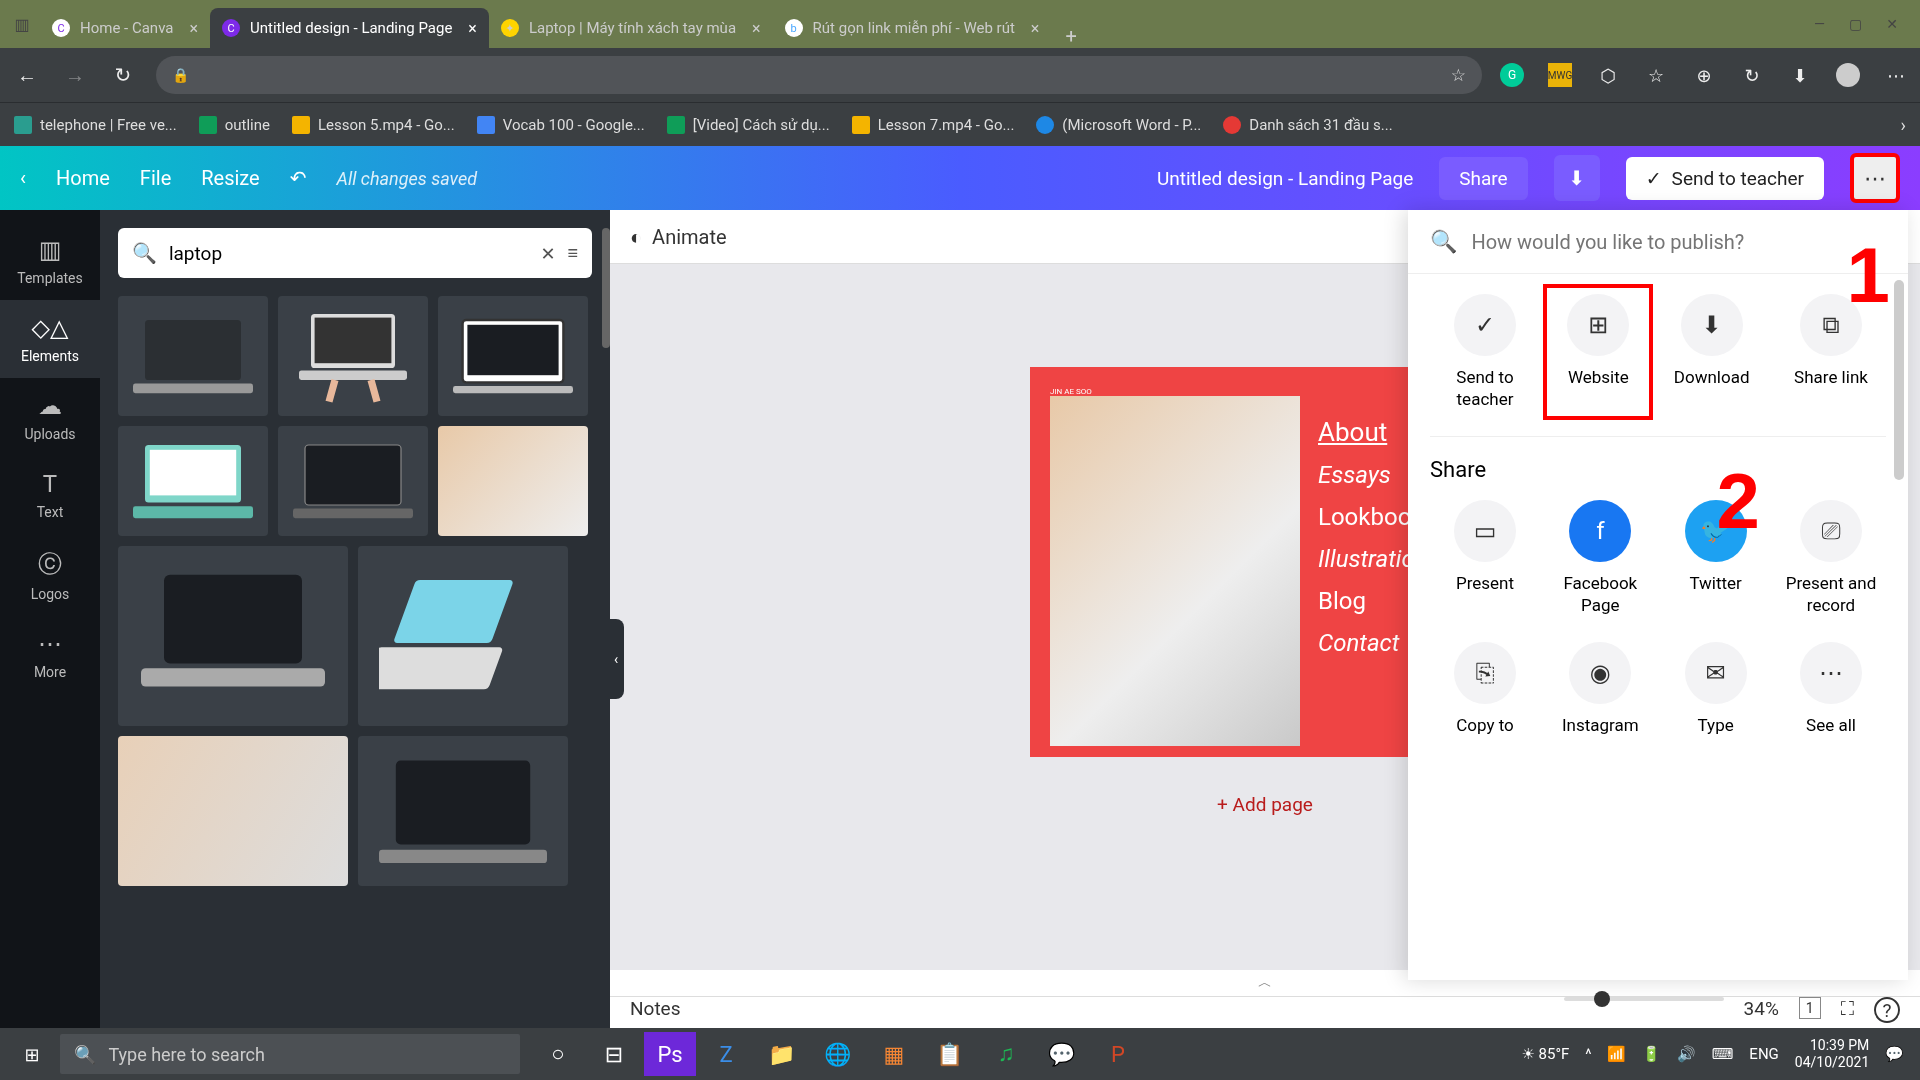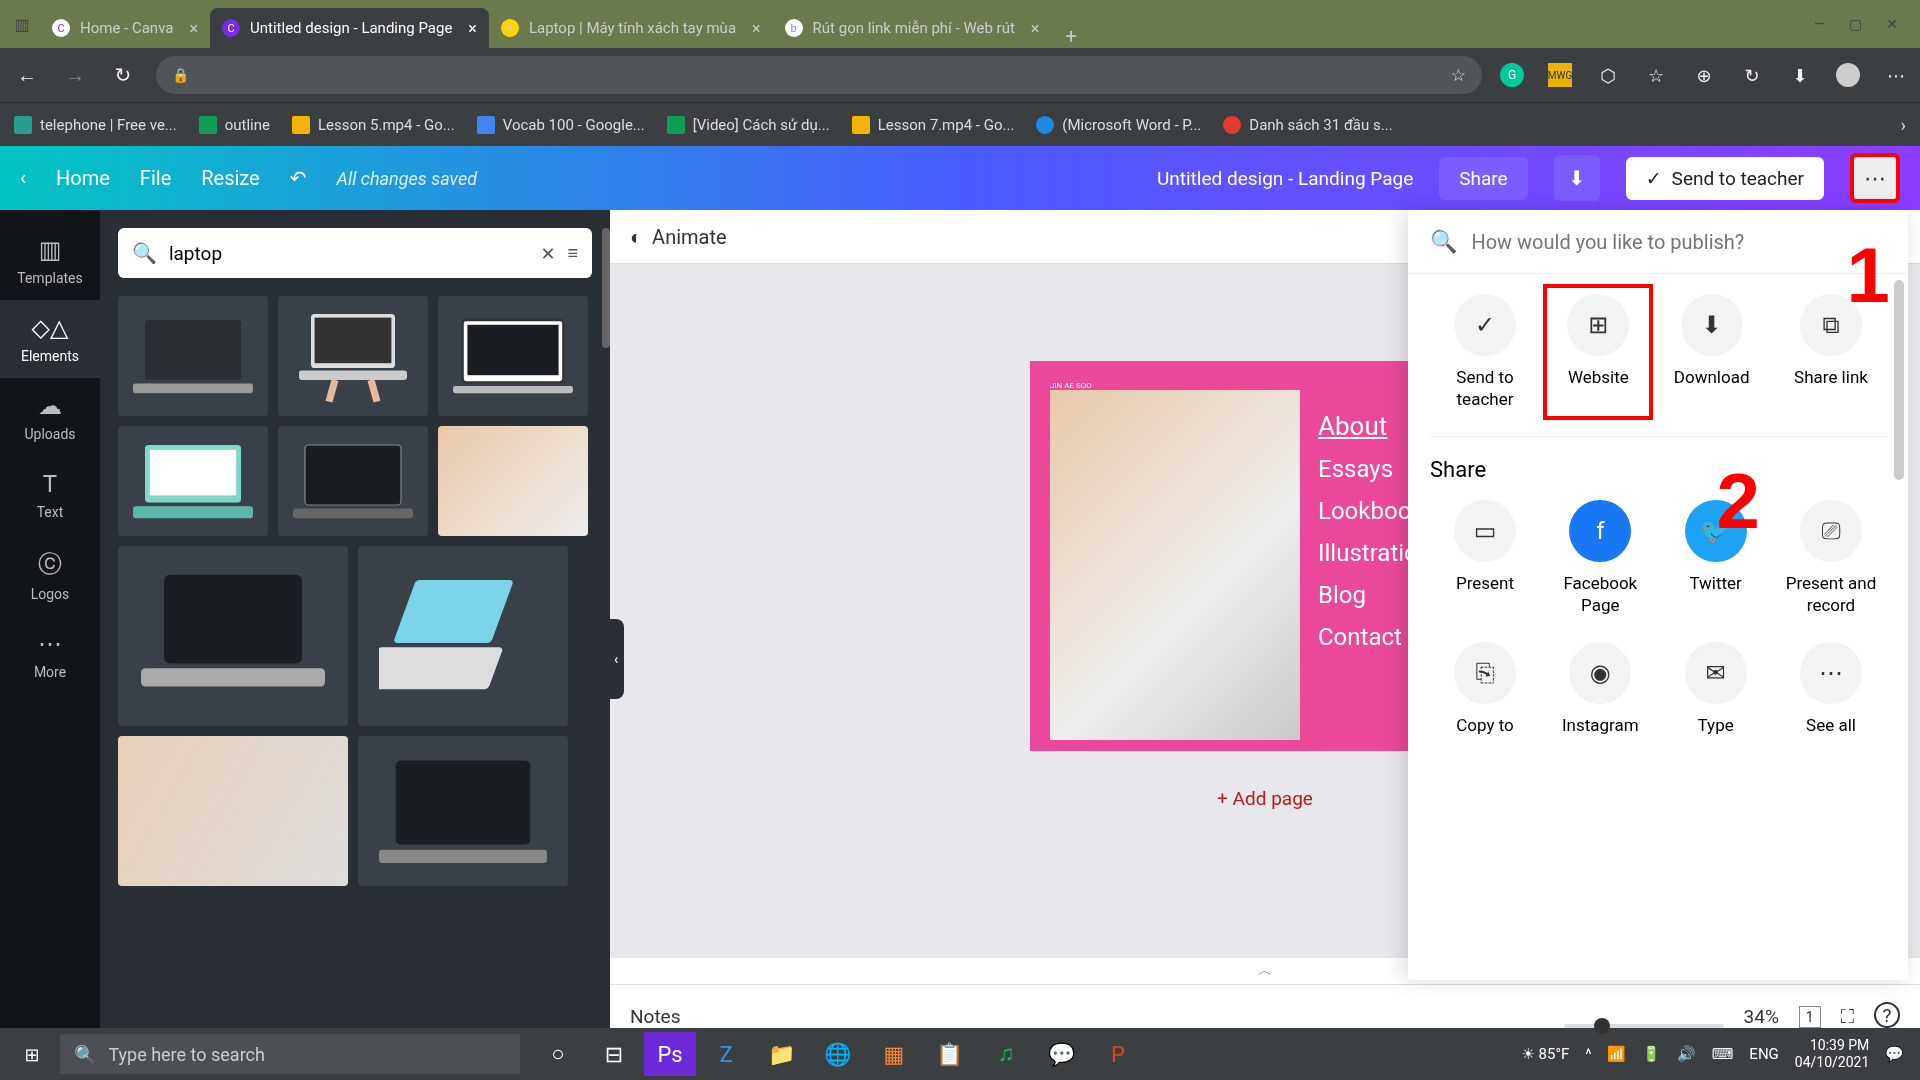--- a/index.html
+++ b/index.html
@@ -49,28 +49,28 @@
 .grid{margin-top:18px;display:flex;flex-wrap:wrap;gap:10px;overflow:hidden}
 .thumb{background:#3a4047;border-radius:4px;display:flex;align-items:center;justify-content:center}
 .thumb svg{width:80%;height:80%}
 .pscroll{position:absolute;right:0;top:18px;width:8px;height:120px;background:#666;border-radius:4px}
 .collapse{position:absolute;left:608px;top:50%;width:16px;height:80px;background:#2a2f35;border-radius:0 8px 8px 0;display:flex;align-items:center;justify-content:center;color:#fff;font-size:14px}
 
 .canvas{flex:1;display:flex;flex-direction:column;position:relative}
 .ctoolbar{height:54px;display:flex;align-items:center;padding:0 20px;gap:14px;background:#fff;border-bottom:1px solid #ddd}
 .ctoolbar .anim{display:flex;align-items:center;gap:10px;font-size:20px;color:#333}
 .canvasmain{flex:1;display:flex;align-items:center;justify-content:center;overflow:hidden}
-.design{width:470px;height:390px;background:#ec4899;padding:20px;display:flex;gap:18px;margin-top:-40px}
+.design{width:470px;height:390px;background:#ef4444;padding:20px;display:flex;gap:18px;margin-top:-40px}
 .design .img{width:250px;height:100%;background:linear-gradient(135deg,#e8c9a8 0%,#eee 60%,#c9c9c9 100%)}
 .design .nav{display:flex;flex-direction:column;gap:14px;color:#fff;padding-top:30px;font-family:Georgia,serif}
 .design .nav .l1{font-size:26px;text-decoration:underline}
-.design .nav .li{font-size:24px;}
+.design .nav .li{font-size:24px;font-style:italic}
 .design .nav .ln{font-size:24px}
 .addpage{margin:24px auto 0;padding:12px 30px;font-size:19px;color:#b91c1c}
-.cfooter{height:44px;background:#fff;border-top:1px solid #ddd;display:flex;align-items:flex-end;padding:0 20px;gap:20px;font-size:19px;color:#333}
+.cfooter{height:32px;background:#fff;border-top:1px solid #ddd;display:flex;align-items:flex-start;padding:0 20px;gap:20px;font-size:19px;color:#333}
 .cfooter .nspacer{flex:1}
 .cfooter .zslider{width:160px;height:4px;background:#ddd;border-radius:2px;position:relative}
 .cfooter .zslider::after{content:"";position:absolute;left:30px;top:-6px;width:16px;height:16px;background:#333;border-radius:50%}
 
 .pubpanel{position:absolute;right:12px;top:0;width:500px;bottom:48px;background:#fff;box-shadow:-4px 0 20px rgba(0,0,0,.15);display:flex;flex-direction:column;overflow:hidden}
 .pubsearch{height:64px;display:flex;align-items:center;padding:0 22px;gap:14px;border-bottom:1px solid #eee}
 .pubsearch .psic{font-size:22px;color:#333}
 .pubsearch input{border:none;font-size:20px;flex:1;outline:none;color:#888}
 .pubbody{padding:20px 22px;overflow:hidden}
 .pubh{font-size:24px;font-weight:600;margin-bottom:18px}

